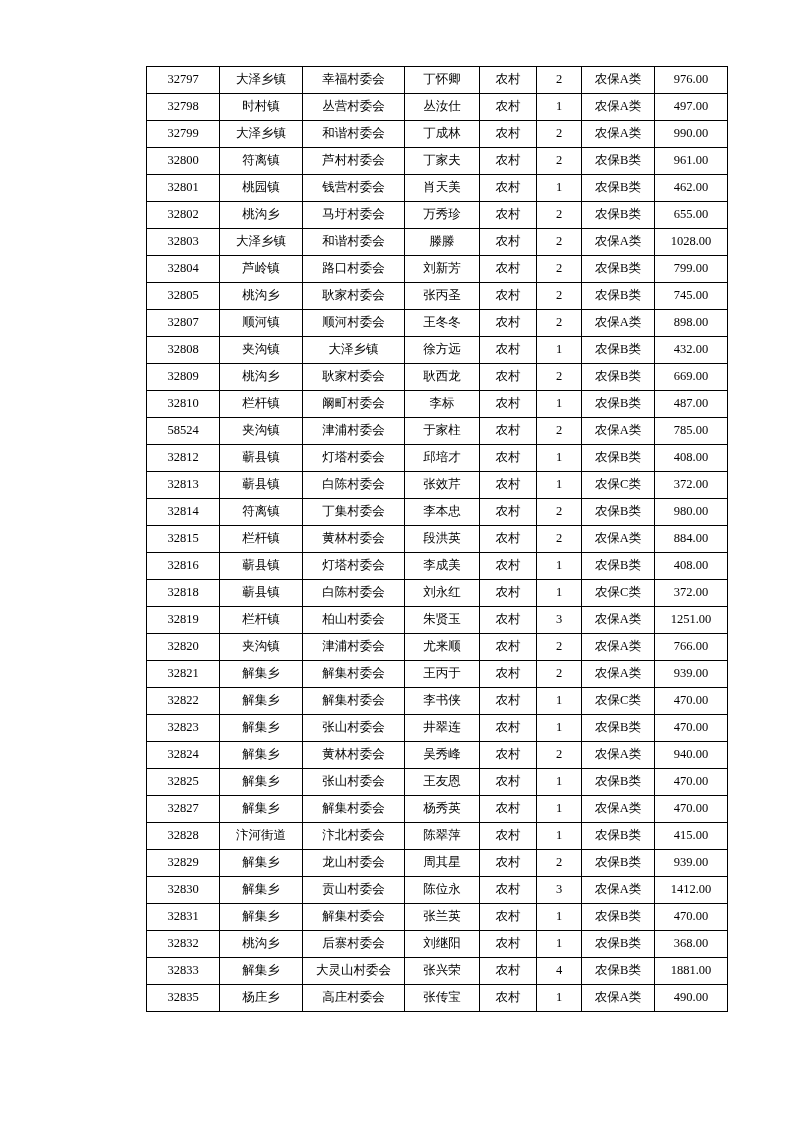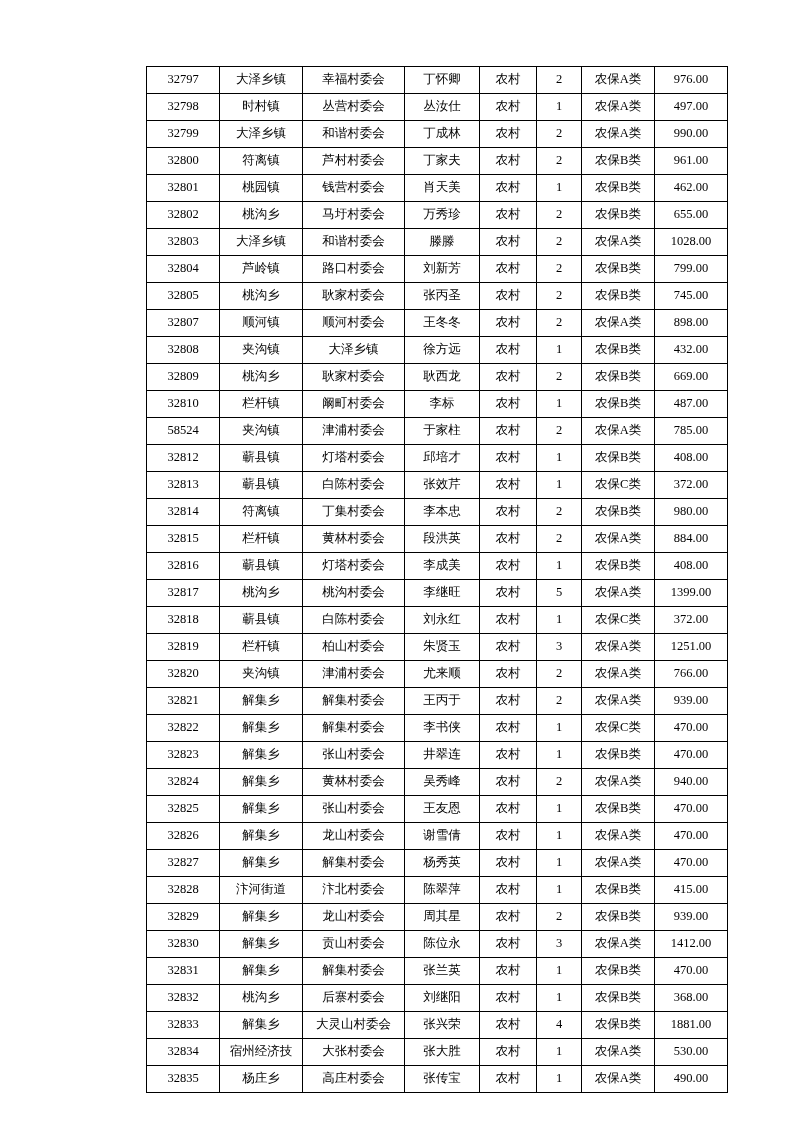--- a/index.html
+++ b/index.html
@@ -240,30 +240,20 @@
             <td class="col-id">32816</td>
             <td class="col-town">蕲县镇</td>
             <td class="col-village">灯塔村委会</td>
             <td class="col-name">李成美</td>
             <td class="col-type">农村</td>
             <td class="col-count">1</td>
             <td class="col-cat">农保B类</td>
             <td class="col-amount">408.00</td>
           </tr>
           <tr>
-            <td class="col-id">32817</td>
-            <td class="col-town">桃沟乡</td>
-            <td class="col-village">桃沟村委会</td>
-            <td class="col-name">李继旺</td>
-            <td class="col-type">农村</td>
-            <td class="col-count">5</td>
-            <td class="col-cat">农保A类</td>
-            <td class="col-amount">1399.00</td>
-          </tr>
-          <tr>
             <td class="col-id">32818</td>
             <td class="col-town">蕲县镇</td>
             <td class="col-village">白陈村委会</td>
             <td class="col-name">刘永红</td>
             <td class="col-type">农村</td>
             <td class="col-count">1</td>
             <td class="col-cat">农保C类</td>
             <td class="col-amount">372.00</td>
           </tr>
           <tr>
@@ -330,30 +320,20 @@
             <td class="col-id">32825</td>
             <td class="col-town">解集乡</td>
             <td class="col-village">张山村委会</td>
             <td class="col-name">王友恩</td>
             <td class="col-type">农村</td>
             <td class="col-count">1</td>
             <td class="col-cat">农保B类</td>
             <td class="col-amount">470.00</td>
           </tr>
           <tr>
-            <td class="col-id">32826</td>
-            <td class="col-town">解集乡</td>
-            <td class="col-village">龙山村委会</td>
-            <td class="col-name">谢雪倩</td>
-            <td class="col-type">农村</td>
-            <td class="col-count">1</td>
-            <td class="col-cat">农保A类</td>
-            <td class="col-amount">470.00</td>
-          </tr>
-          <tr>
             <td class="col-id">32827</td>
             <td class="col-town">解集乡</td>
             <td class="col-village">解集村委会</td>
             <td class="col-name">杨秀英</td>
             <td class="col-type">农村</td>
             <td class="col-count">1</td>
             <td class="col-cat">农保A类</td>
             <td class="col-amount">470.00</td>
           </tr>
           <tr>
@@ -408,30 +388,20 @@
           </tr>
           <tr>
             <td class="col-id">32833</td>
             <td class="col-town">解集乡</td>
             <td class="col-village">大灵山村委会</td>
             <td class="col-name">张兴荣</td>
             <td class="col-type">农村</td>
             <td class="col-count">4</td>
             <td class="col-cat">农保B类</td>
             <td class="col-amount">1881.00</td>
-          </tr>
-          <tr>
-            <td class="col-id">32834</td>
-            <td class="col-town">宿州经济技</td>
-            <td class="col-village">大张村委会</td>
-            <td class="col-name">张大胜</td>
-            <td class="col-type">农村</td>
-            <td class="col-count">1</td>
-            <td class="col-cat">农保A类</td>
-            <td class="col-amount">530.00</td>
           </tr>
           <tr>
             <td class="col-id">32835</td>
             <td class="col-town">杨庄乡</td>
             <td class="col-village">高庄村委会</td>
             <td class="col-name">张传宝</td>
             <td class="col-type">农村</td>
             <td class="col-count">1</td>
             <td class="col-cat">农保A类</td>
             <td class="col-amount">490.00</td>

